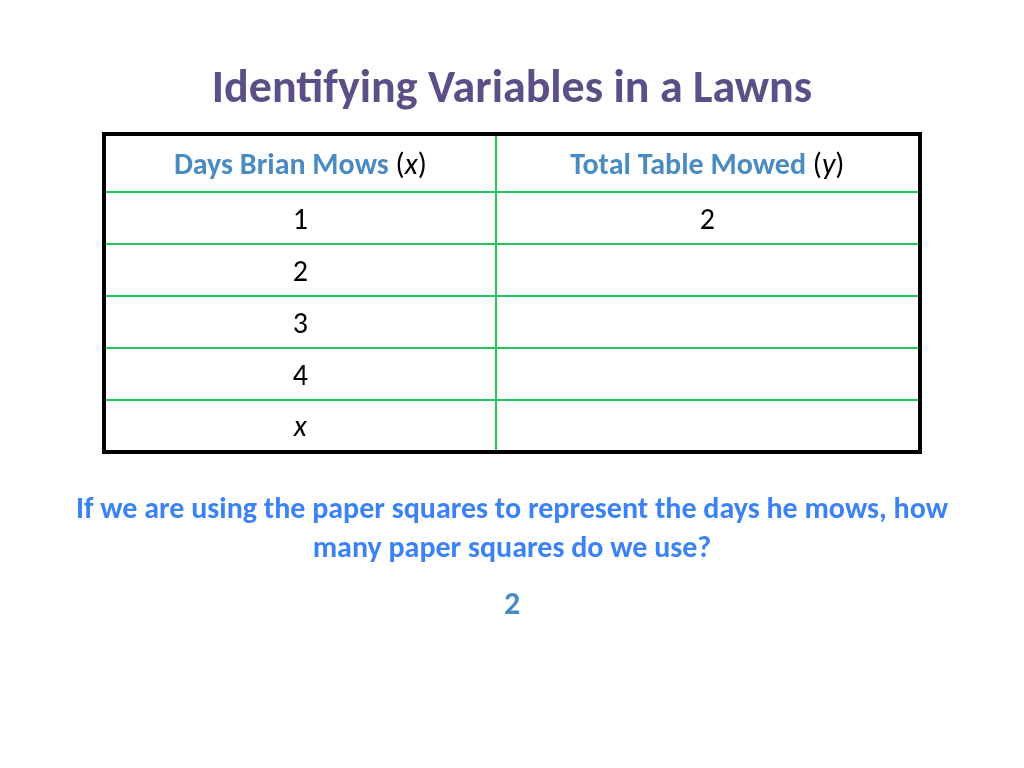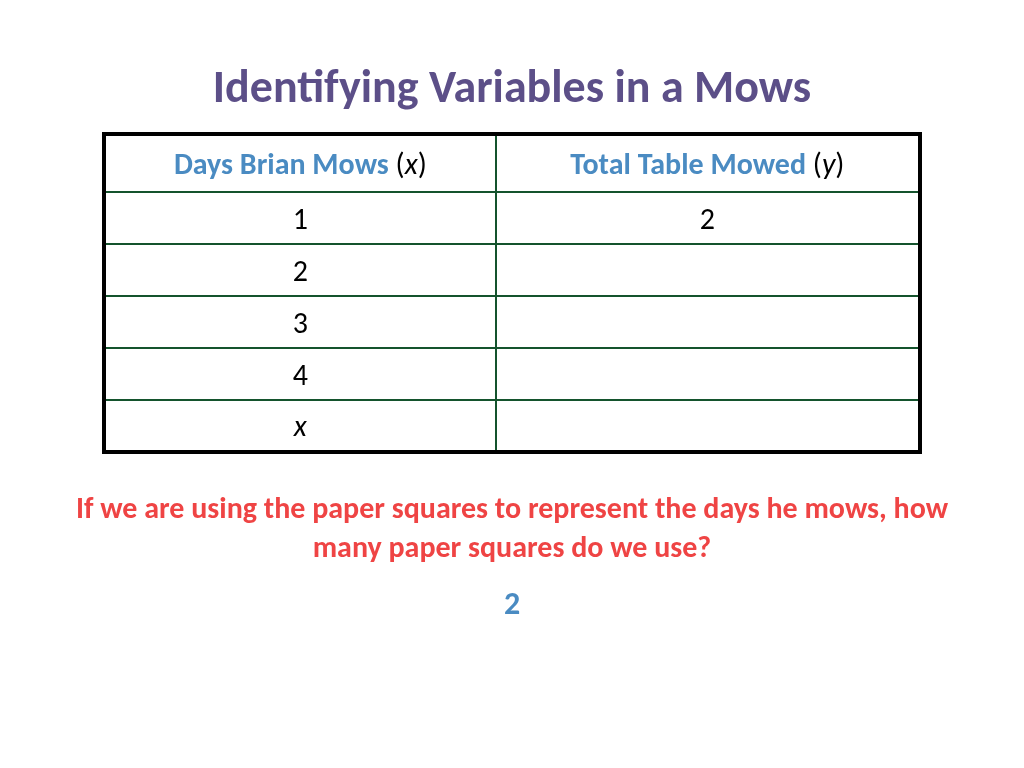--- a/index.html
+++ b/index.html
@@ -1,34 +1,34 @@
 <!DOCTYPE html>
 <html><head>
 <meta charset="utf-8">
 <style>
   * { box-sizing: border-box; margin: 0; padding: 0; }
   html, body { width: 1024px; height: 768px; background: #ffffff; font-family: Calibri, "Segoe UI", Arial, sans-serif; }
   .slide { width: 1024px; height: 768px; position: relative; padding: 58px 0 0 0; }
   .title { text-align: center; font-size: 46px; font-weight: 700; color: #5c4f88; margin-bottom: 18px; }
   .table-wrap { margin: 0 auto; width: 820px; }
   table.data { width: 100%; border-collapse: collapse; border: 4px solid #000; }
-  table.data td { border: 2px solid #14532d; height: 52px; text-align: center; font-size: 30px; color: #000; background: #fff; }
+  table.data td { border: 2px solid #22c55e; height: 52px; text-align: center; font-size: 30px; color: #000; background: #fff; }
   table.data tr.header-row td { height: 58px; }
   .hdr-label { color: #4a8bc2; font-weight: 700; font-size: 30px; }
   .hdr-var { color: #000; font-size: 30px; font-style: italic; }
   .hdr-var .paren { font-style: normal; }
   .italic { font-style: italic; }
-  .question { margin: 34px auto 0 auto; width: 900px; text-align: center; color: #ef4444; font-weight: 700; font-size: 30px; line-height: 1.3; }
+  .question { margin: 34px auto 0 auto; width: 900px; text-align: center; color: #3b82f6; font-weight: 700; font-size: 30px; line-height: 1.3; }
   .answer { margin-top: 18px; text-align: center; color: #4a8bc2; font-weight: 700; font-size: 32px; }
 </style>
 </head>
 <body>
 
 <div class="slide">
-  <h1 class="title">Identifying Variables in a Mows</h1>
+  <h1 class="title">Identifying Variables in a Lawns</h1>
 
   <div class="table-wrap">
     <table class="data">
       <tbody>
           <tr class="header-row">
         <td>
           <span class="hdr-label">Days Brian Mows</span>
           <span class="hdr-var"> <span class="paren">(</span><span>x</span><span class="paren">)</span></span>
         </td>
         <td>

